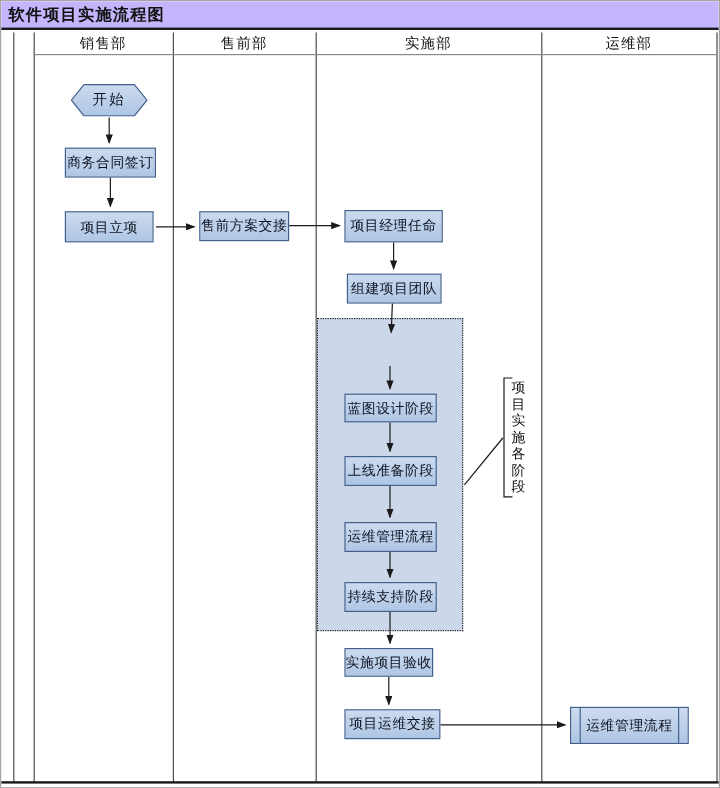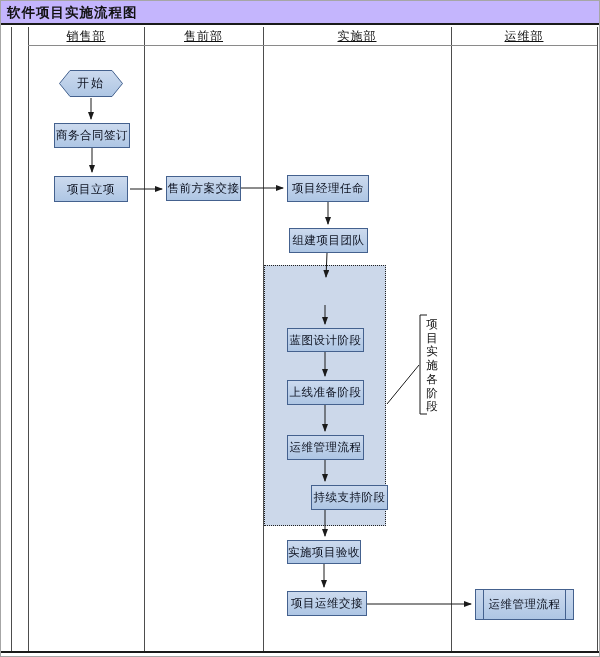--- a/index.html
+++ b/index.html
@@ -12,21 +12,21 @@
     position:absolute;left:0;top:0;width:100%;height:24px;
     border-bottom:2px solid #1a1a1a;background:#c4b5fd;
     font-size:13.5px;font-weight:bold;letter-spacing:1px;
     line-height:24px;padding-left:6px;box-sizing:border-box;
   }
   .vline{position:absolute;width:1px;background:#4d4d4d;}
   .hline{position:absolute;height:1px;background:#8a8a8a;}
   .bottom-line{position:absolute;height:2px;background:#1a1a1a;}
   .lane-label{
     position:absolute;top:27px;height:17px;line-height:17px;
-    text-align:center;font-size:12px;letter-spacing:1px;text-decoration:underline;
+    text-align:center;font-size:12px;letter-spacing:1px;
   }
   .node{
     position:absolute;box-sizing:border-box;
     border:1px solid #44618e;
     background:linear-gradient(180deg,#ccdaee 0%,#aec6e4 100%);
     display:flex;align-items:center;justify-content:center;
     font-size:11.5px;letter-spacing:0.5px;white-space:nowrap;color:#0d1220;
   }
   .stage-container{
     position:absolute;box-sizing:border-box;
@@ -116,21 +116,21 @@
   <div class="node" style="left:53px;top:175px;width:74px;height:26px;">项目立项</div>
 
   <div class="node" style="left:165px;top:175px;width:75px;height:25px;">售前方案交接</div>
 
   <div class="node" style="left:286px;top:174px;width:82px;height:27px;">项目经理任命</div>
   <div class="node" style="left:288px;top:227px;width:79px;height:25px;">组建项目团队</div>
 
   <div class="node" style="left:286px;top:327px;width:77px;height:24px;">蓝图设计阶段</div>
   <div class="node" style="left:286px;top:379px;width:77px;height:25px;">上线准备阶段</div>
   <div class="node" style="left:286px;top:434px;width:77px;height:25px;">运维管理流程</div>
-  <div class="node" style="left:286px;top:484px;width:77px;height:25px;margin-left:24px;">持续支持阶段</div>
+  <div class="node" style="left:286px;top:484px;width:77px;height:25px;">持续支持阶段</div>
 
   <div class="node" style="left:286px;top:539px;width:74px;height:24px;">实施项目验收</div>
   <div class="node" style="left:286px;top:590px;width:80px;height:25px;">项目运维交接</div>
 
   <div class="node predefined" style="left:474px;top:588px;width:99px;height:31px;">运维管理流程</div>
 
   <div class="bracket-label" style="left:424px;top:317px;">项目实施各阶段</div>
 
 </div>
 

